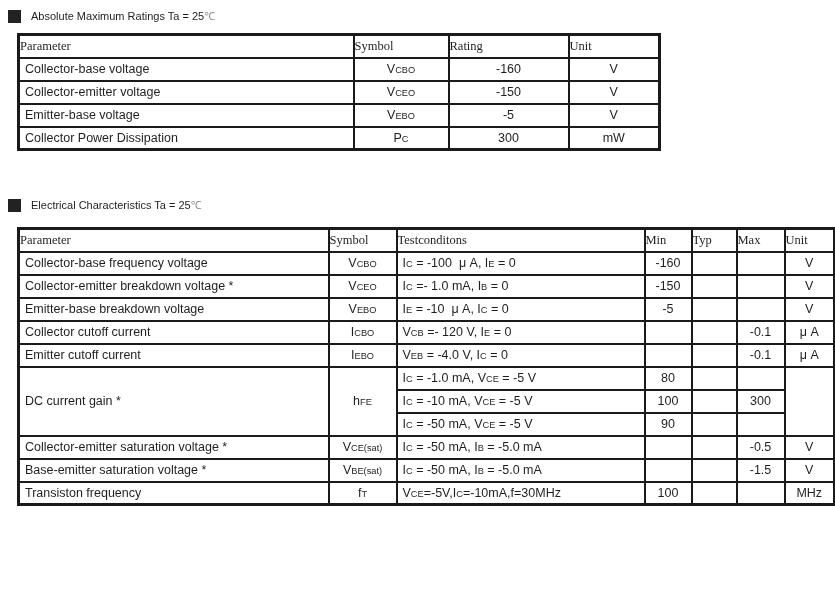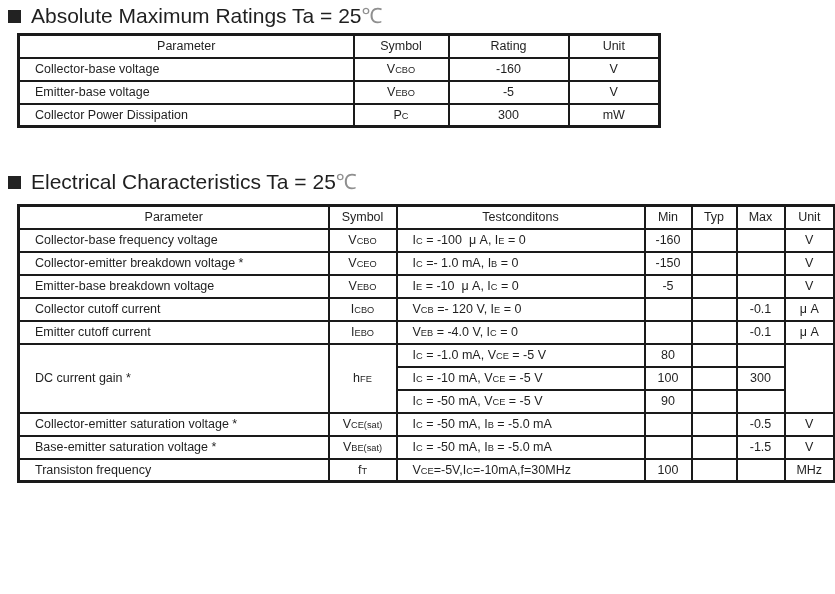--- a/index.html
+++ b/index.html
@@ -13,21 +13,21 @@
     margin: 0; padding: 0;
     width: 835px; height: 594px;
     background: var(--background);
     color: var(--text);
     font-family: "Liberation Sans", sans-serif;
   }
   .section-title {
     display: flex;
     align-items: center;
     gap: 10px;
-    font-size: 21px;
+    font-size: 11px;
     line-height: 20px;
     white-space: pre;
   }
   .title-1 { margin: 6px 0 0 8px; }
   .title-2 { margin: 44px 0 8px 8px; }
   .bullet-square {
     display: inline-block;
     width: 13px; height: 13px;
     background: #222222;
     flex: 0 0 auto;
@@ -42,22 +42,22 @@
   th, td {
     border: 2px solid var(--border);
     height: 23px;
     padding: 0;
     font-size: 12.5px;
     font-weight: normal;
     overflow: hidden;
     vertical-align: middle;
     white-space: pre;
   }
-  th { text-align: center; }
-  td.left { text-align: left; padding-left: 15px; }
+  th { text-align: left; font-family: Liberation Serif, serif; }
+  td.left { text-align: left; padding-left: 5px; }
   td.center { text-align: center; }
   .sub { font-size: 0.74em; }
   .muted { color: var(--muted); }
 </style>
 </head>
 <body>
 
 <div class="section-title title-1">
   <span class="bullet-square"></span>
   <span>Absolute Maximum Ratings Ta = 25<span class="muted">℃</span></span>
@@ -74,20 +74,26 @@
       <tr>
     <th>Parameter</th>
     <th>Symbol</th>
     <th>Rating</th>
     <th>Unit</th>
   </tr>
   <tr>
     <td class="left">Collector-base voltage</td>
     <td class="center">V<span class="sub">CBO</span></td>
     <td class="center">-160</td>
+    <td class="center">V</td>
+  </tr>
+  <tr>
+    <td class="left">Collector-emitter voltage</td>
+    <td class="center">V<span class="sub">CEO</span></td>
+    <td class="center">-150</td>
     <td class="center">V</td>
   </tr>
   <tr>
     <td class="left">Emitter-base voltage</td>
     <td class="center">V<span class="sub">EBO</span></td>
     <td class="center">-5</td>
     <td class="center">V</td>
   </tr>
   <tr>
     <td class="left">Collector Power Dissipation</td>

